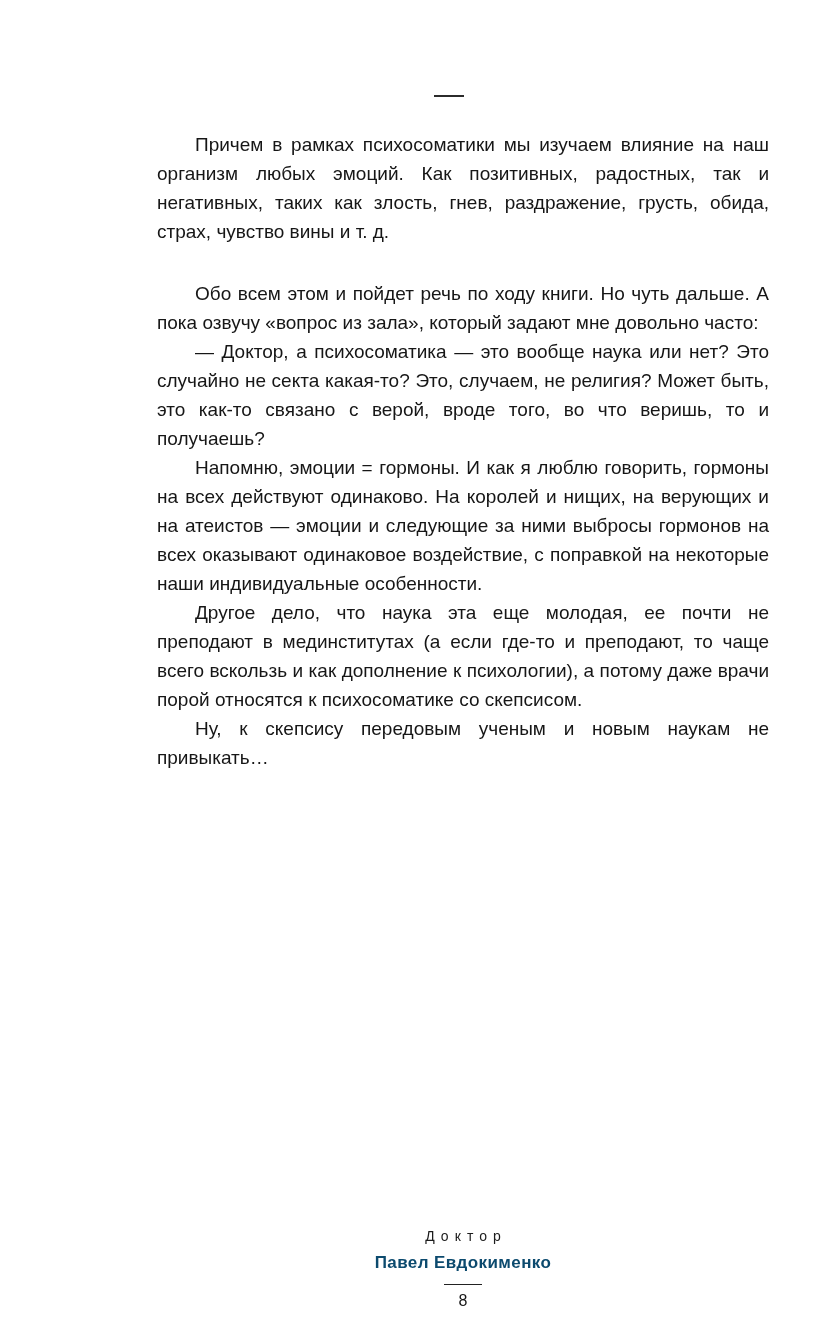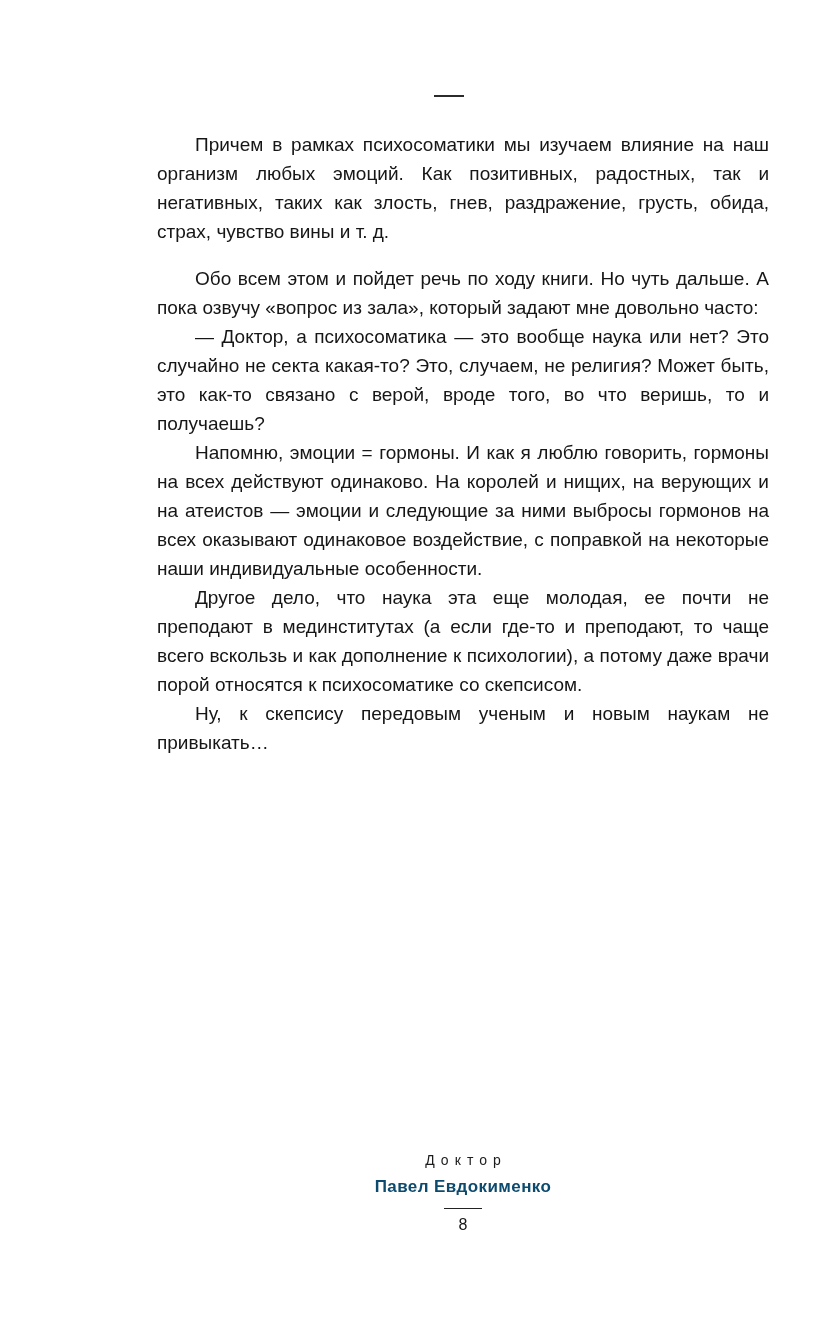--- a/index.html
+++ b/index.html
@@ -25,28 +25,28 @@
     position: absolute;
     top: 130px;
     left: 157px;
     width: 612px;
     font-size: 19px;
     line-height: 29px;
     text-align: justify;
     hyphens: auto;
   }
   p.para { margin: 0; text-indent: 38px; }
-  p.para.gap { margin-top: 18px; }
+  p.para.gap { margin-top: 33px; }
   p.para.italic { }
   .seg-bold { font-weight: bold; }
   .footer {
     position: absolute;
     left: 157px;
     width: 612px;
-    top: 1152px;
+    top: 1228px;
     text-align: center;
   }
   .series-label {
     font-size: 14px;
     letter-spacing: 6px;
     padding-left: 6px; 
     color: #1c1c1c;
   }
   .author-name {
     margin-top: 9px;

